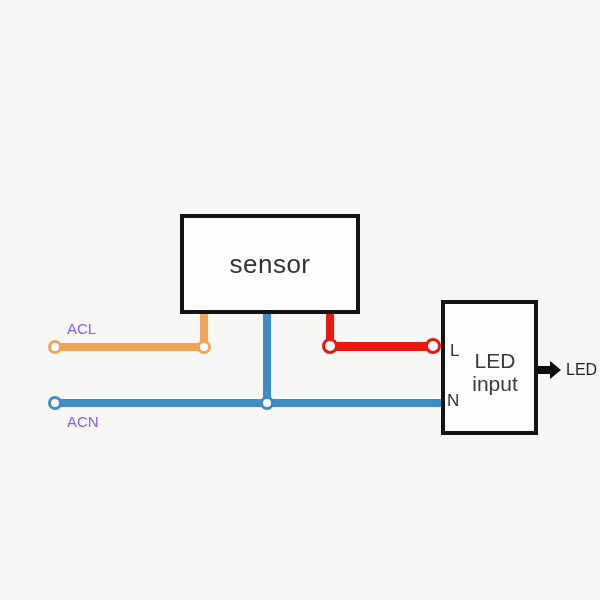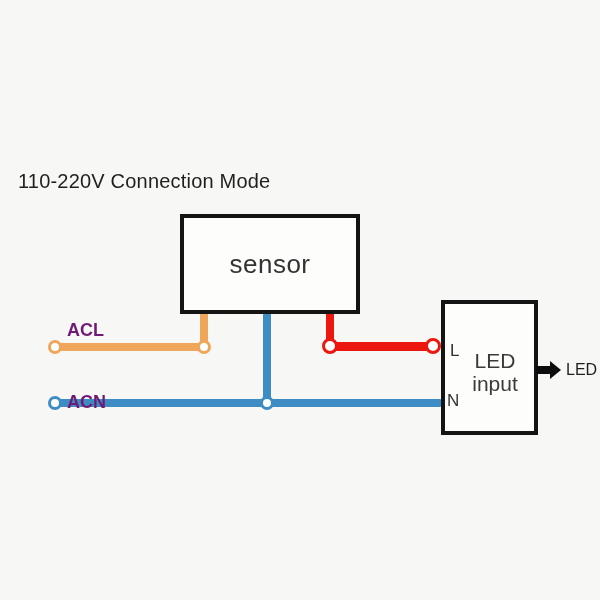--- a/index.html
+++ b/index.html
@@ -82,27 +82,26 @@
   .acl-node-left   { left: 48px;  top: 340px; }
   .acl-node-corner { left: 197px; top: 340px; }
   .acn-node-left   { left: 48px;  top: 396px; }
   .mains-junction  { left: 260px; top: 396px; }
   .live-node-left  { left: 322px; top: 338px; }
   .live-node-right { left: 425px; top: 338px; }
 
   
   .wire-label {
     position: absolute;
-    font-size: 18px;
-    color: #701a75;
-    font-weight: bold;
+    font-size: 15px;
+    color: #8b5cf6;
   }
   .acl-label   { left: 67px; top: 320px; }
   .mains-label { left: 67px; top: 375px; }
-  .acn-label   { left: 67px; top: 392px; text-align: right; }
+  .acn-label   { left: 67px; top: 413px; text-align: right; }
 
   
   .arrow-body {
     position: absolute;
     left: 536px; top: 366px;
     width: 14px; height: 8px;
   }
   .arrow-head {
     position: absolute;
     left: 550px; top: 361px;
@@ -117,21 +116,20 @@
     left: 566px; top: 361px;
     font-size: 16px;
     color: #1f1f1f;
   }
 </style>
 </head>
 <body>
 
 <div class="canvas" style="background-color: rgb(247, 247, 245);">
 
-  <div class="title">110-220V Connection Mode</div>
 
   <div class="wire acl-v" style="background-color: rgb(240, 166, 90);"></div>
   <div class="wire acl-h" style="background-color: rgb(240, 166, 90);"></div>
 
   <div class="wire mains-v" style="background-color: rgb(62, 140, 196);"></div>
   <div class="wire mains-h" style="background-color: rgb(62, 140, 196);"></div>
 
   <div class="wire live-v" style="background-color: rgb(236, 24, 16);"></div>
   <div class="wire live-h" style="background-color: rgb(236, 24, 16);"></div>
 

